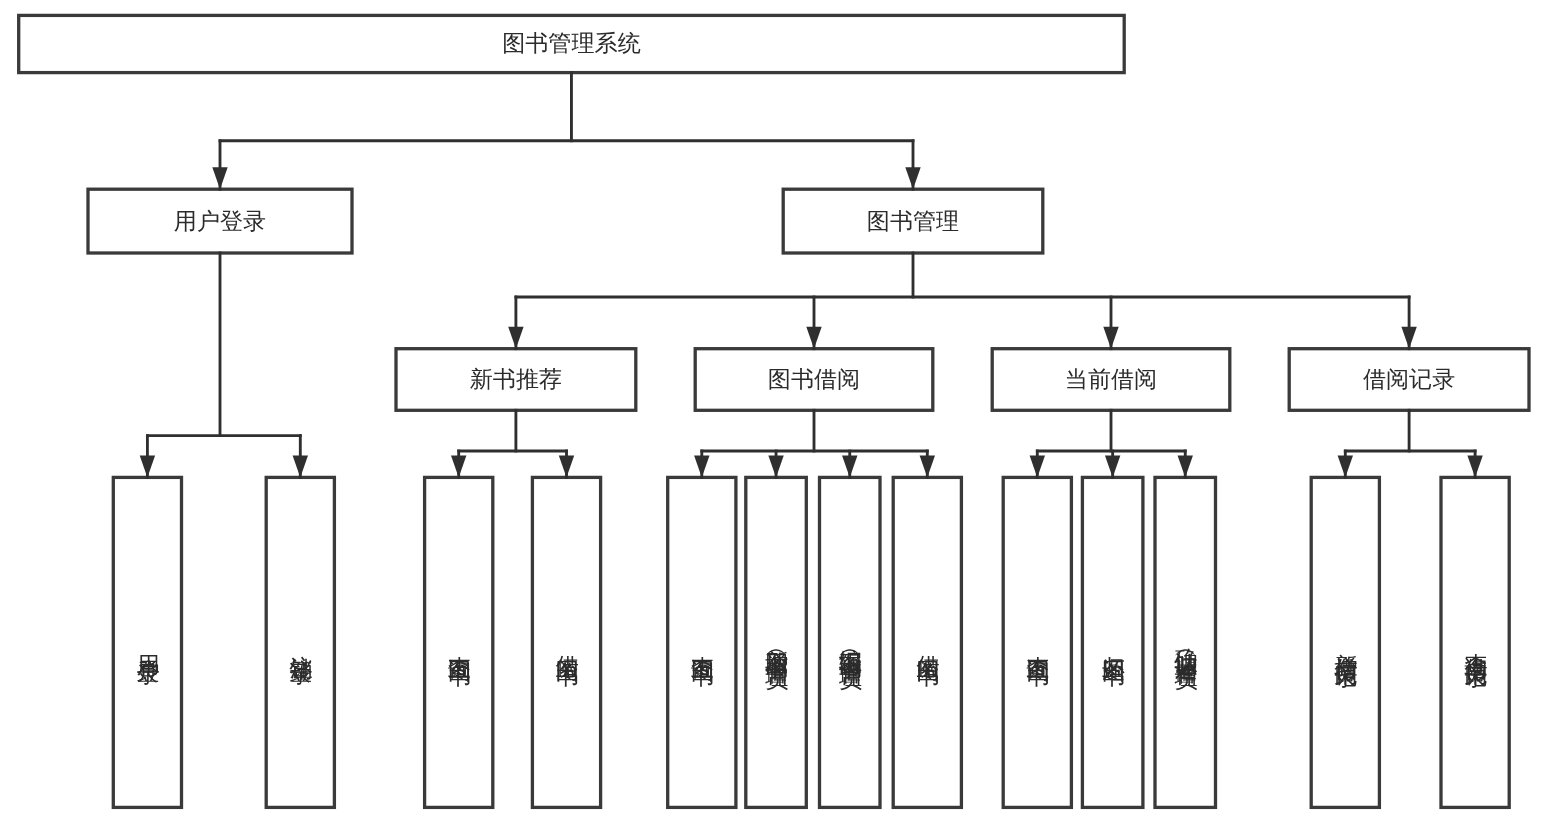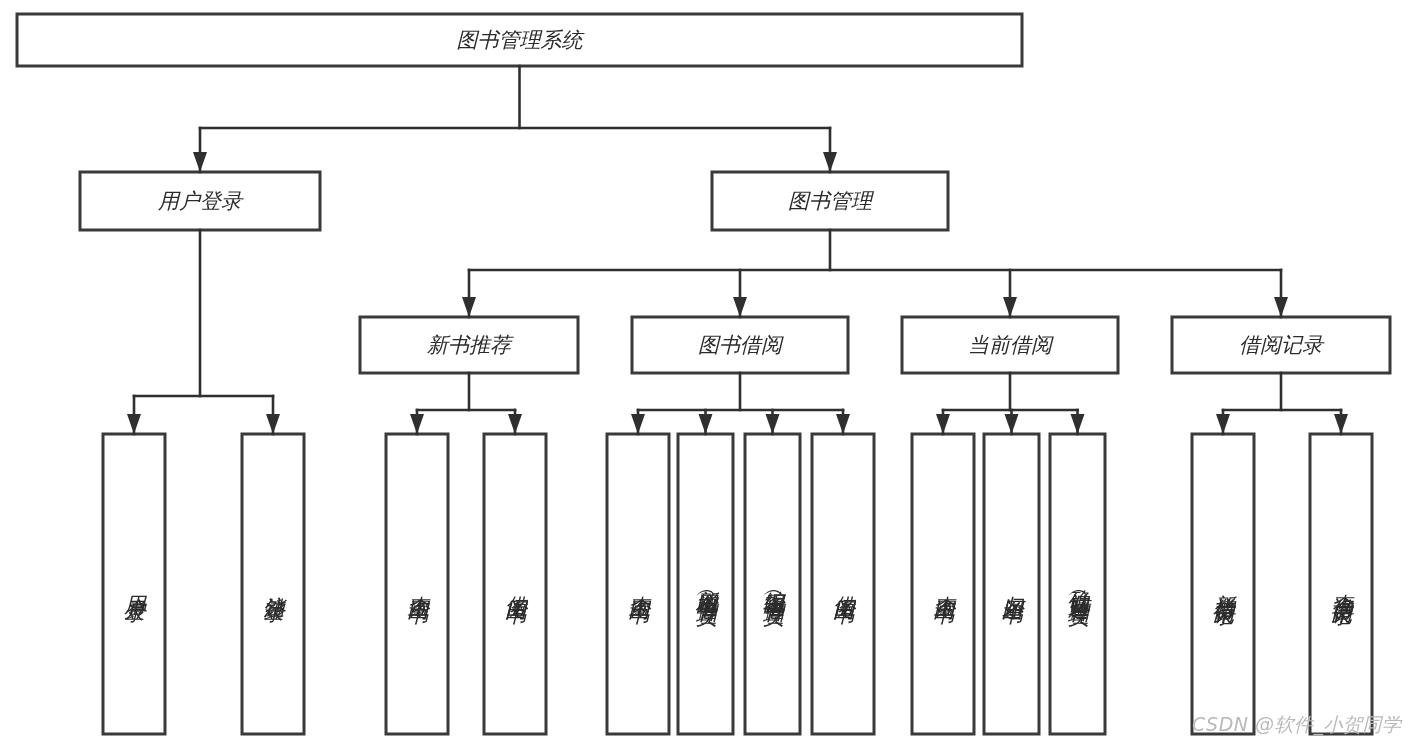--- a/index.html
+++ b/index.html
@@ -13,21 +13,20 @@
     position: relative;
     font-family: "DejaVu Sans", "Liberation Sans", sans-serif;
     overflow: hidden;
   }
   #diagram-root {
     position: absolute;
     left: 0;
     top: 0;
     width: 1405px;
     height: 747px;
-    font-style: italic;
   }
   .node-box {
     fill: #ffffff;
     stroke: #3a3a3a;
     stroke-width: 3;
   }
   .node-label-h {
     font-family: "DejaVu Sans", "Liberation Sans", sans-serif;
     font-size: 21px;
     fill: #2b2b2b;
@@ -201,14 +200,13 @@
       <div class="vlabel" style="left: 607px; top: 434px; width: 62px; height: 300px;">查询图书</div>
       <div class="vlabel" style="left: 678px; top: 434px; width: 55px; height: 300px;">新增图书（管理员）</div>
       <div class="vlabel" style="left: 745px; top: 434px; width: 55px; height: 300px;">编辑图书（管理员）</div>
       <div class="vlabel" style="left: 812px; top: 434px; width: 62px; height: 300px;">借阅图书</div>
       <div class="vlabel" style="left: 912px; top: 434px; width: 62px; height: 300px;">查询图书</div>
       <div class="vlabel" style="left: 984px; top: 434px; width: 55px; height: 300px;">归还图书</div>
       <div class="vlabel" style="left: 1050px; top: 434px; width: 55px; height: 300px;">确认归还（管理员）</div>
       <div class="vlabel" style="left: 1192px; top: 434px; width: 62px; height: 300px;">新增借阅记录</div>
       <div class="vlabel" style="left: 1310px; top: 434px; width: 62px; height: 300px;">查询借阅记录</div>
     </div>
-  <div class="watermark" style="left: 1192px; top: 712px;">CSDN @软件_小贺同学</div>
 </div>
 
 </body></html>

